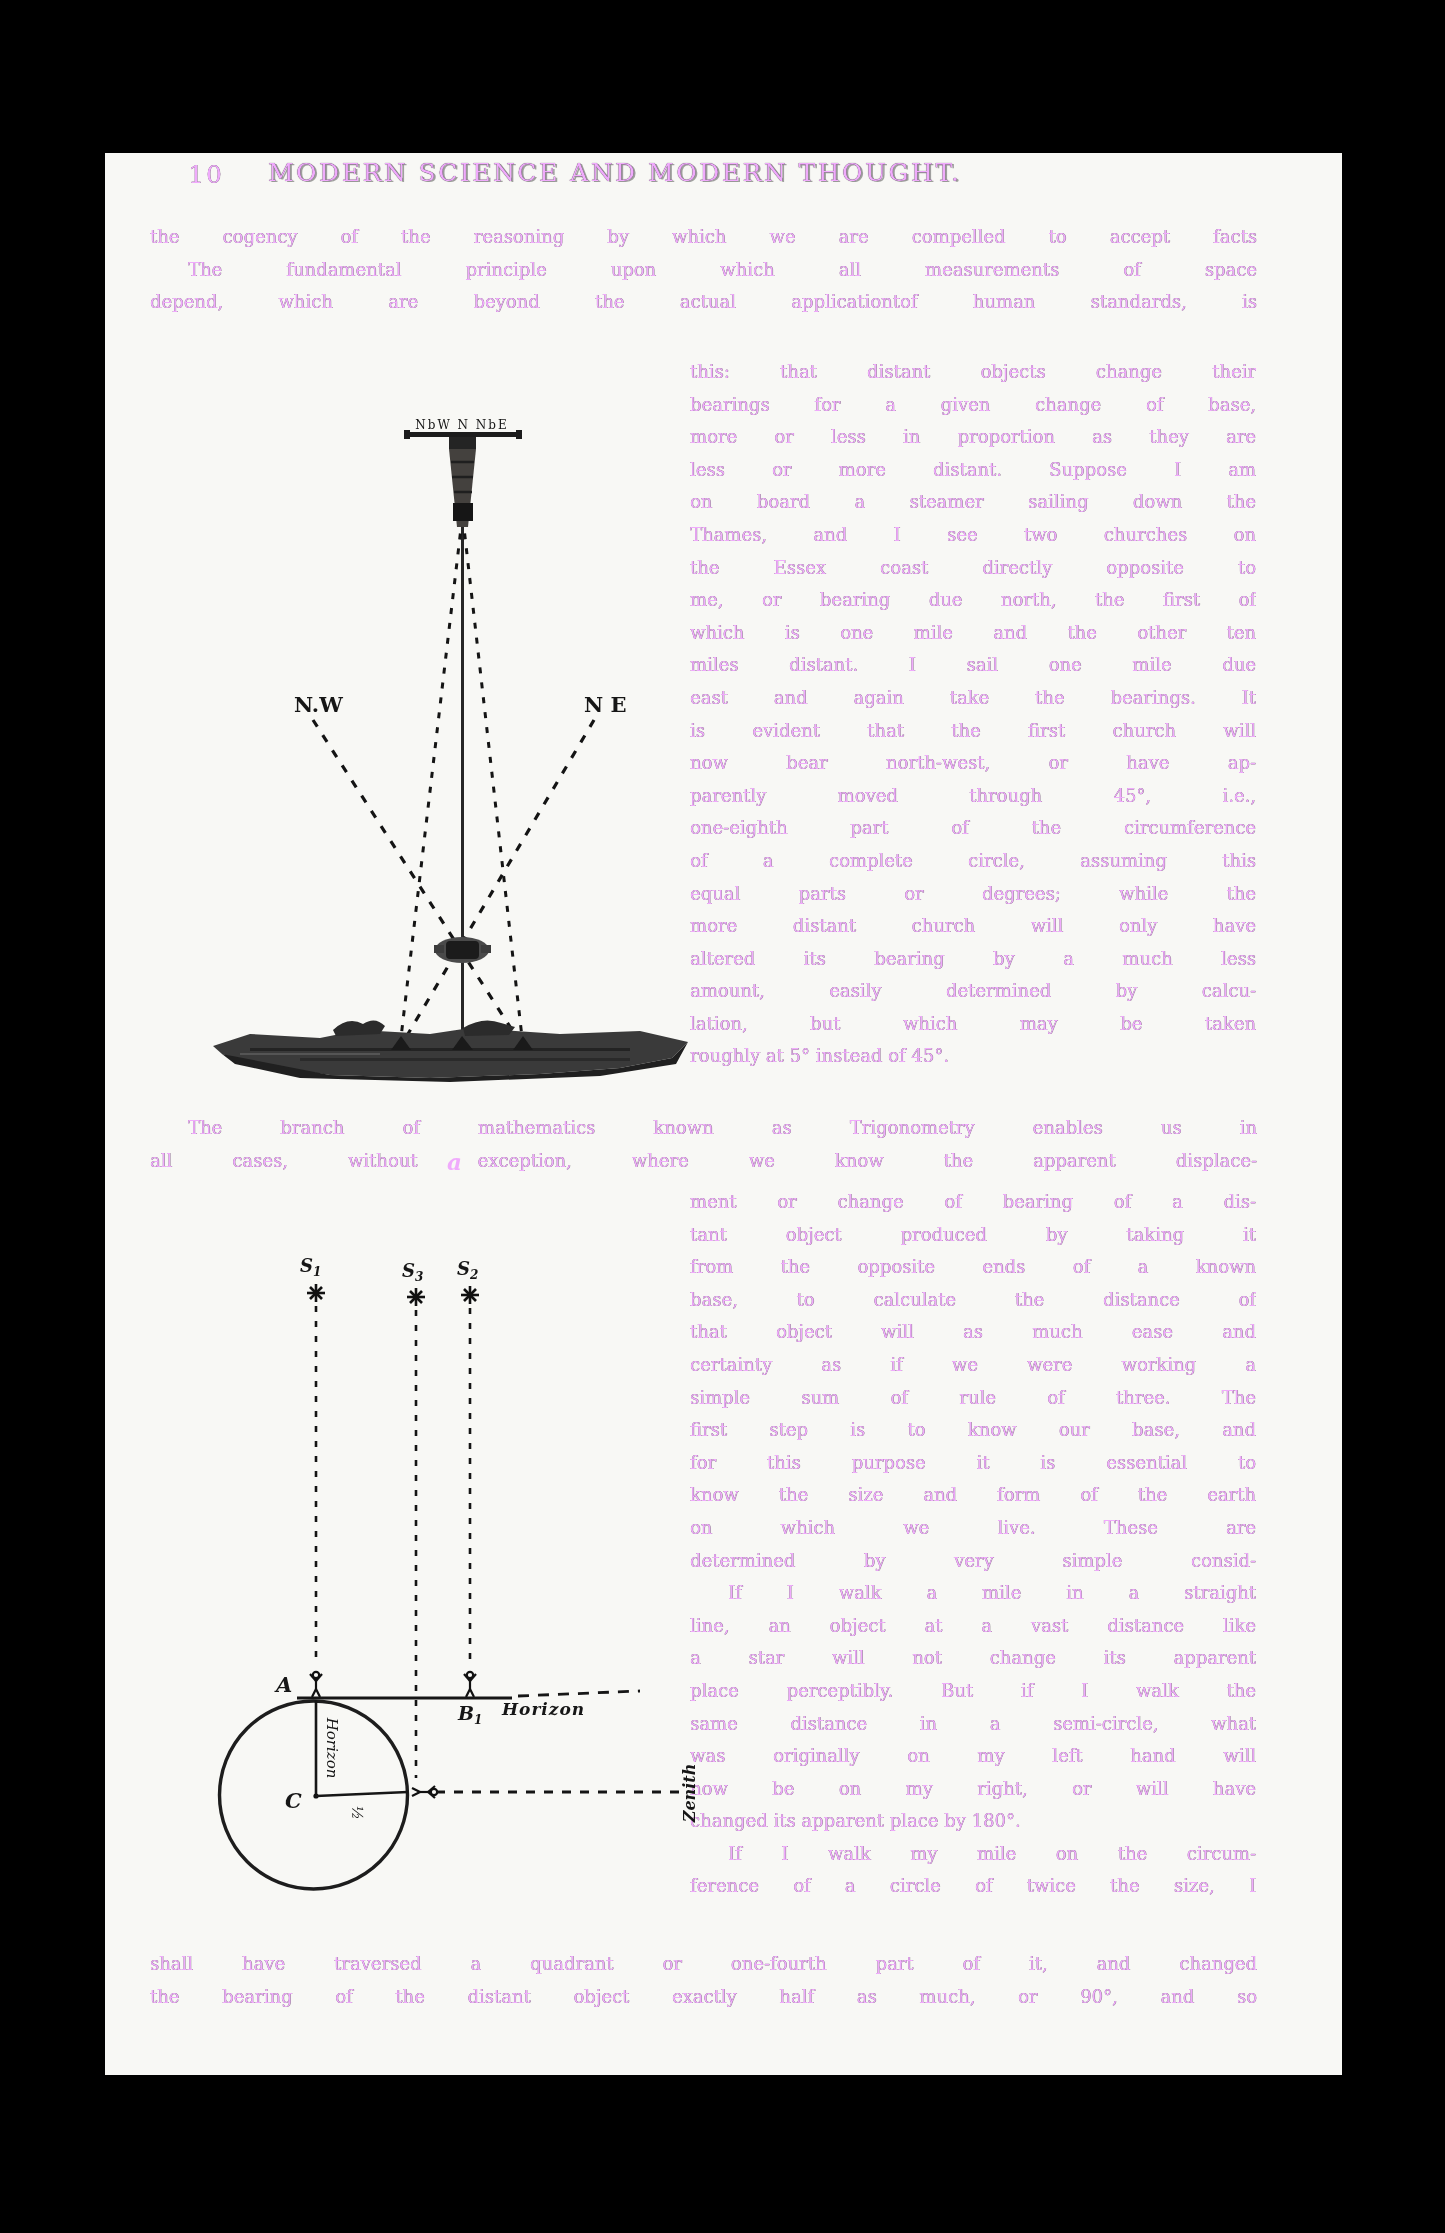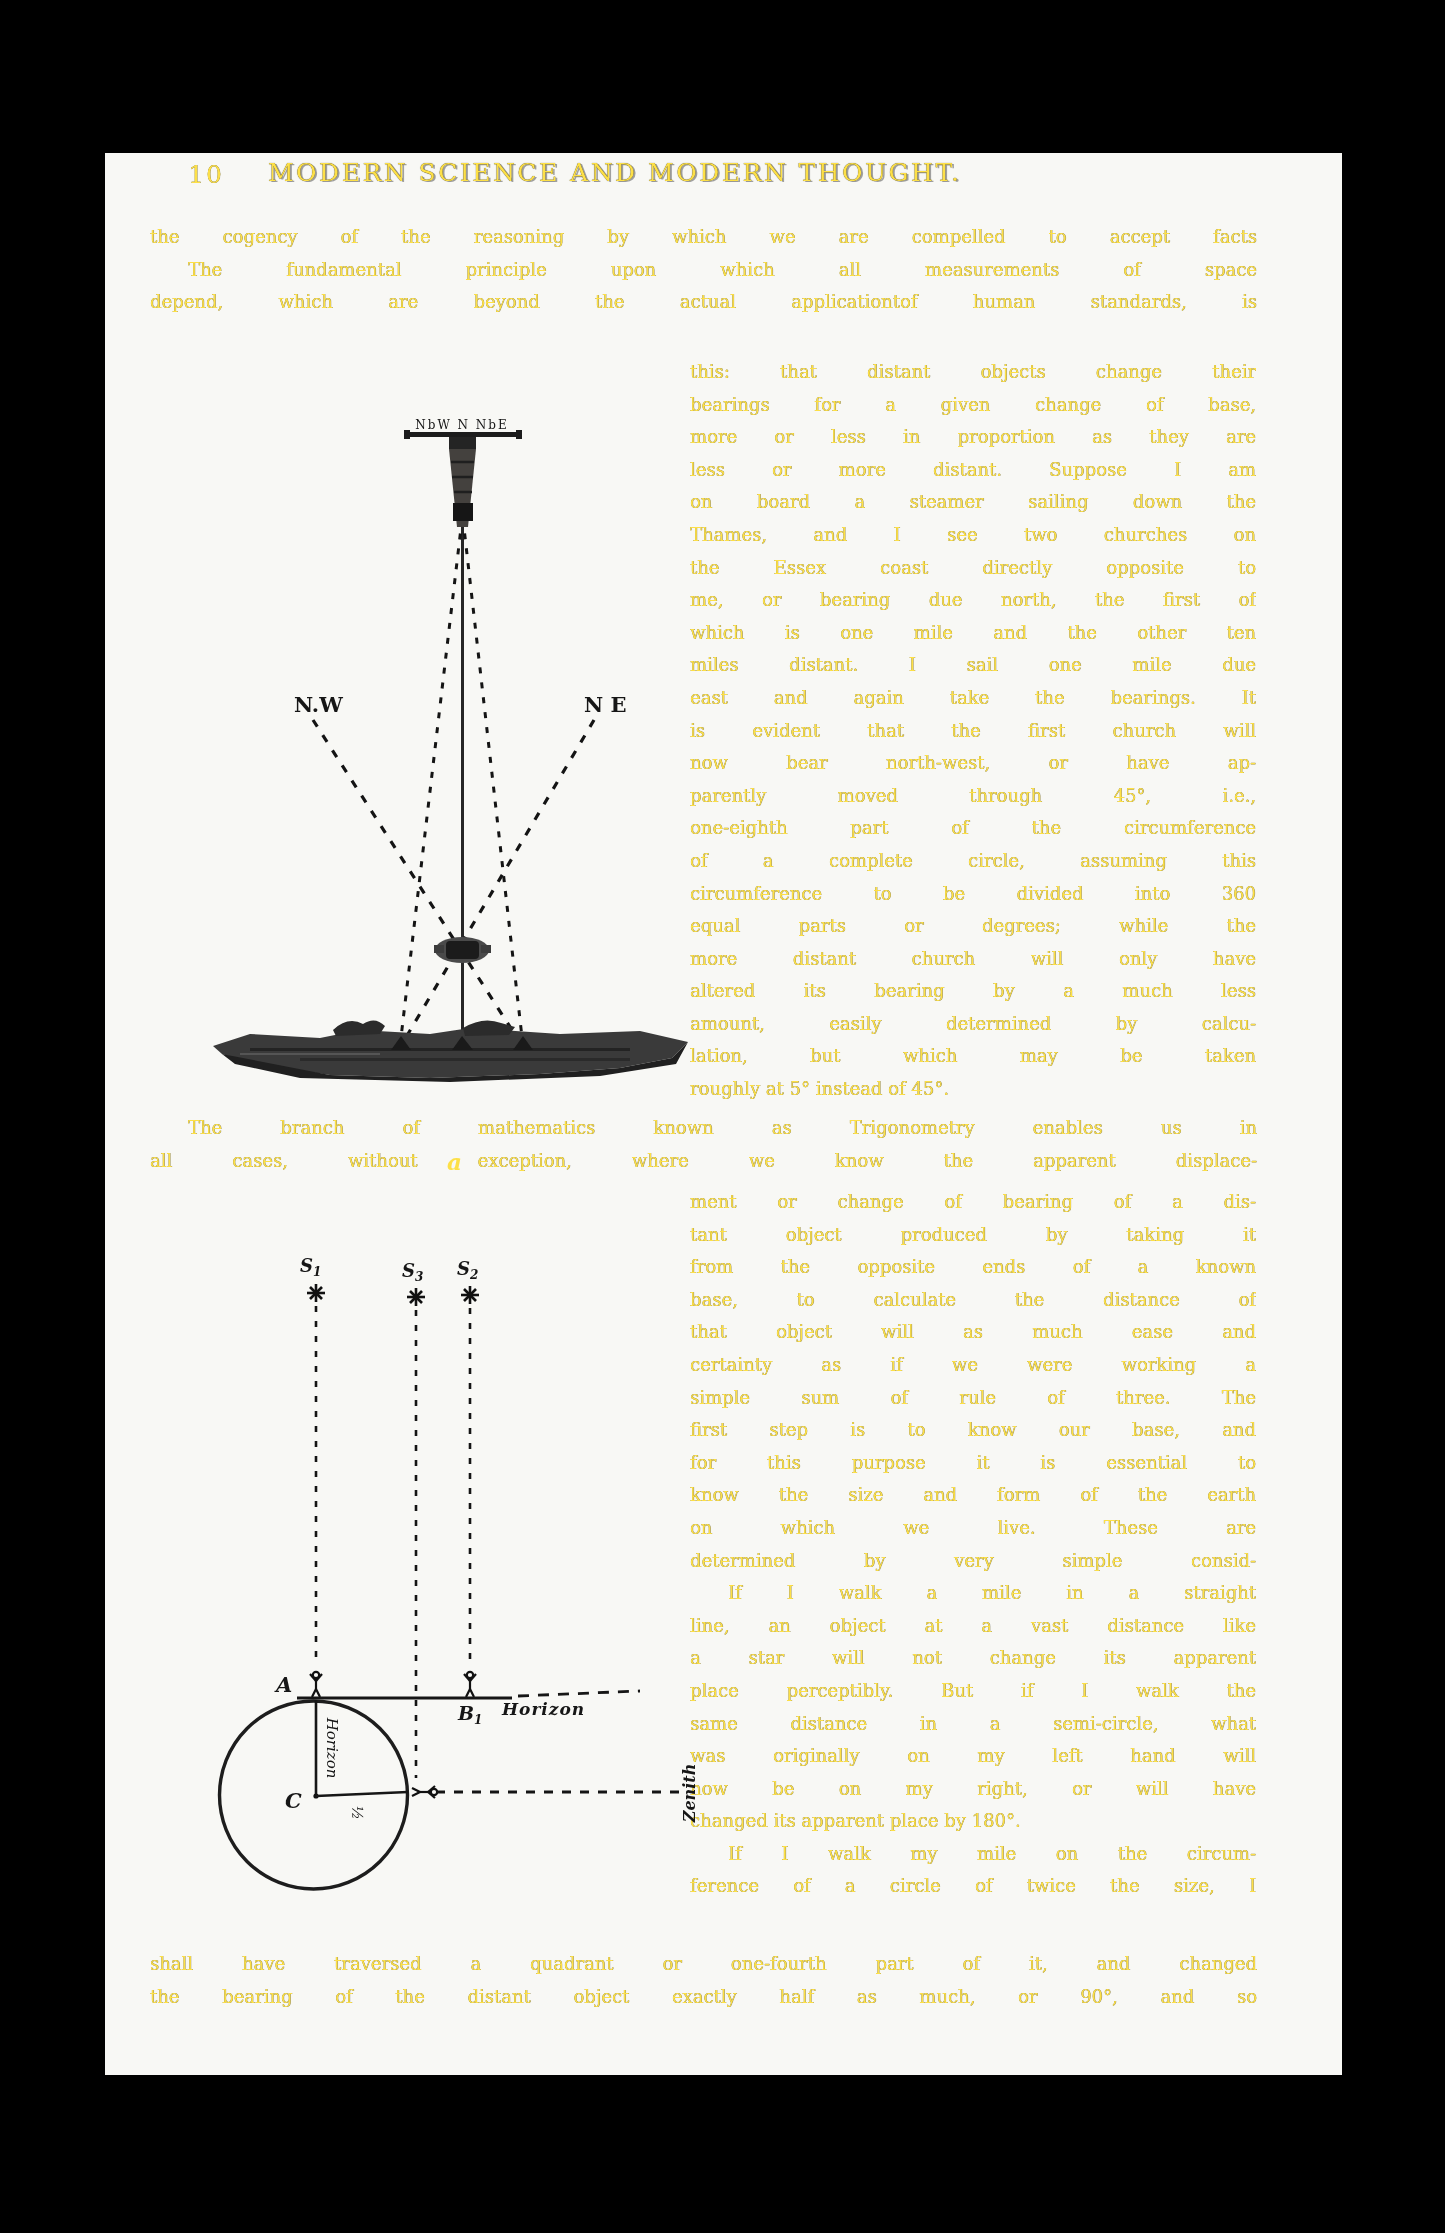--- a/index.html
+++ b/index.html
@@ -1,17 +1,17 @@
 <!DOCTYPE html>
 <html><head>
 <meta charset="utf-8">
 <style>
   html,body{margin:0;padding:0;background:#000;}
   #stage{position:relative;width:1445px;height:2199px;background:#000;overflow:hidden;
-         font-family:"DejaVu Serif","Liberation Serif",serif;color:#fde047;}
+         font-family:"DejaVu Serif","Liberation Serif",serif;color:#f0abfc;}
   #page{position:absolute;left:105px;top:153px;width:1237px;height:1922px;background:#f8f8f5;}
   .abs{position:absolute;}
   .ink{text-shadow:0 0 .6px rgba(0,0,0,.65), .4px .4px 0 rgba(0,0,0,.25);}
   #page-num{left:188px;top:160px;font-size:25px;letter-spacing:2px;}
   #header-title{left:268px;top:158px;font-size:25px;letter-spacing:2.5px;
       text-shadow:2px 1px 0 rgba(30,30,30,.4),0 0 .7px #000;}
   .textblock{font-size:18px;}
   .tline{height:32.6px;line-height:32.6px;text-align:justify;text-align-last:justify;
          overflow:hidden;white-space:nowrap;}
   .tline.end{text-align-last:left;}
@@ -50,21 +50,20 @@
       <div class="tline">the Essex coast directly opposite to</div>
       <div class="tline">me, or bearing due north, the first of</div>
       <div class="tline">which is one mile and the other ten</div>
       <div class="tline">miles distant.  I sail one mile due</div>
       <div class="tline">east and again take the bearings.  It</div>
       <div class="tline">is evident that the first church will</div>
       <div class="tline">now bear north-west, or have ap-</div>
       <div class="tline">parently moved through 45°, i.e.,</div>
       <div class="tline">one-eighth part of the circumference</div>
       <div class="tline">of a complete circle, assuming this</div>
-      <div class="tline">circumference to be divided into 360</div>
       <div class="tline">equal parts or degrees; while the</div>
       <div class="tline">more distant church will only have</div>
       <div class="tline">altered its bearing by a much less</div>
       <div class="tline">amount, easily determined by calcu-</div>
       <div class="tline">lation, but which may be taken</div>
       <div class="tline end">roughly at 5° instead of 45°.</div>
     </div>
   <div id="para2" class="abs textblock ink">
       <div class="tline ind">The branch of mathematics known as Trigonometry enables us in</div>
       <div class="tline">all cases, without exception, where we know the apparent displace-</div>

